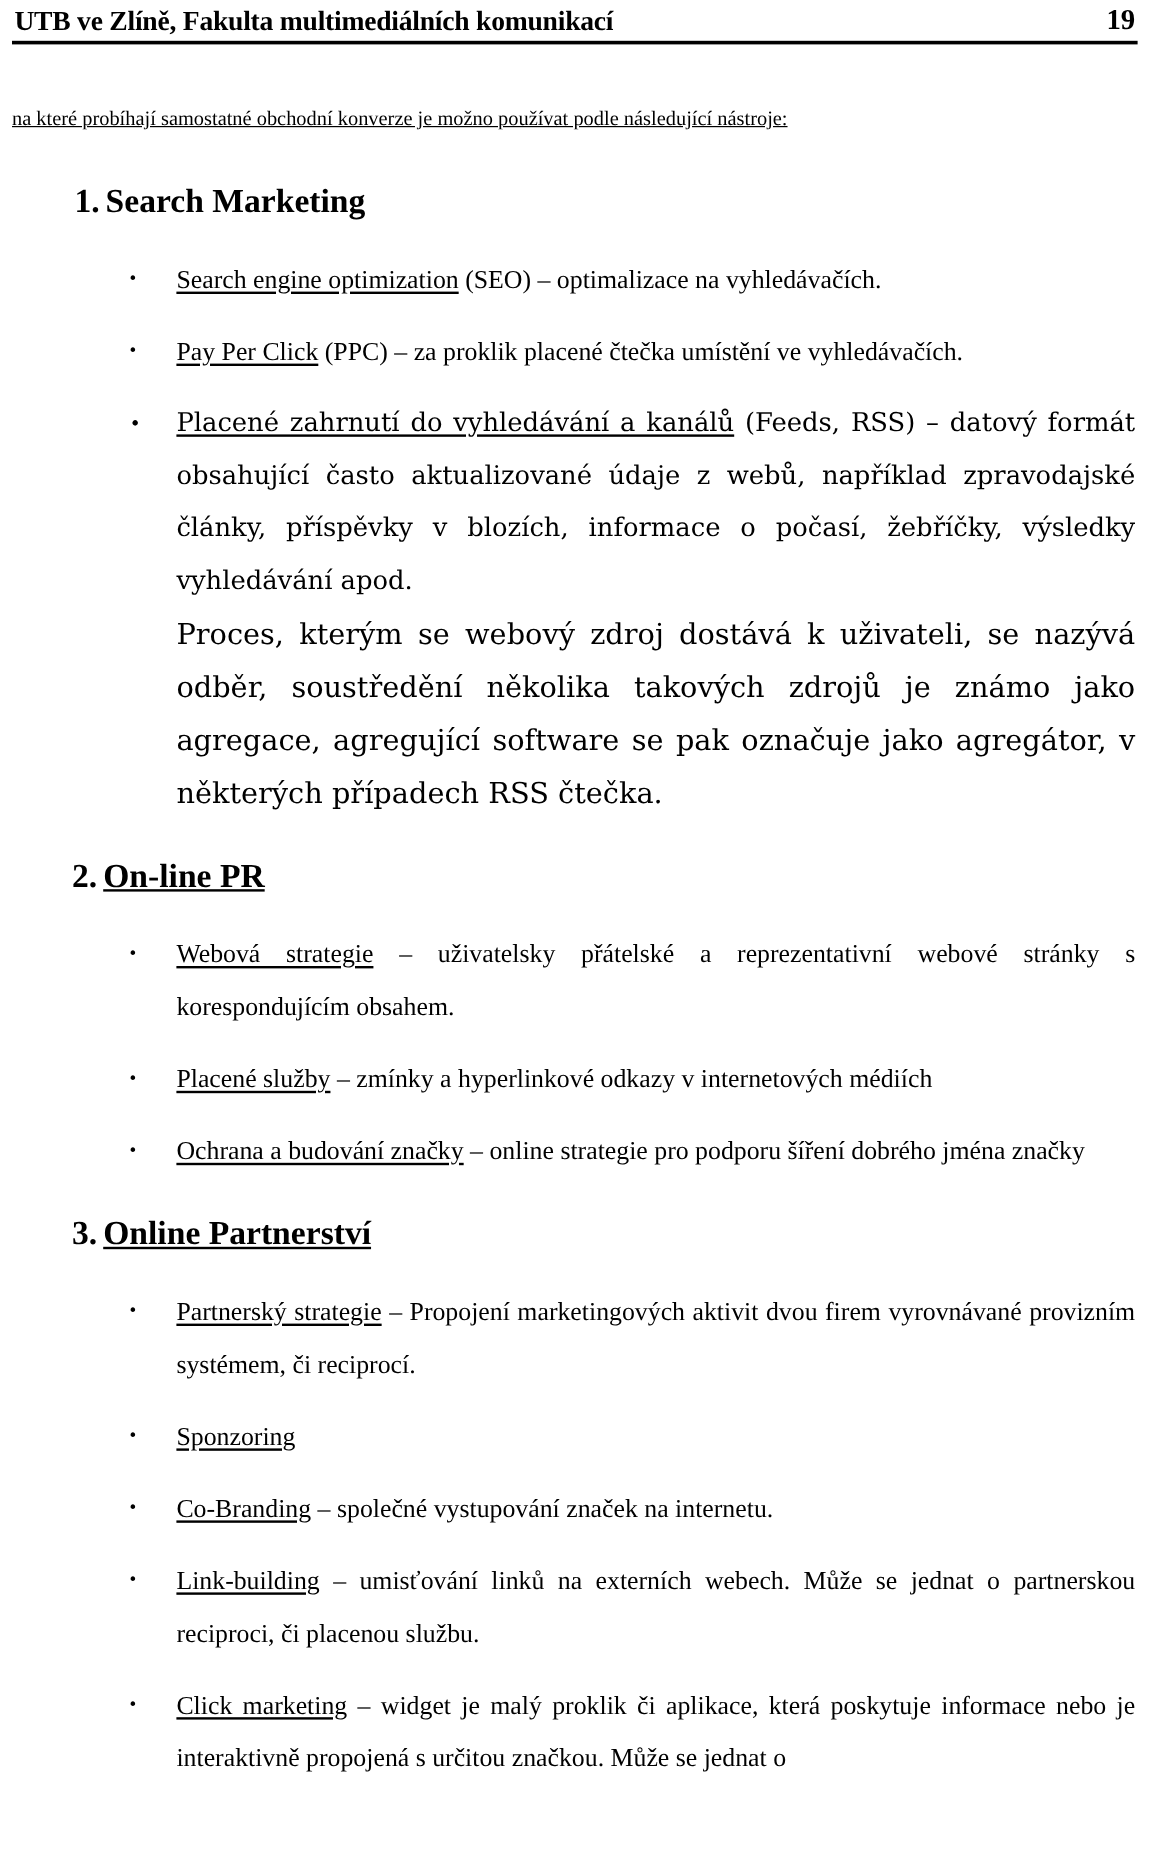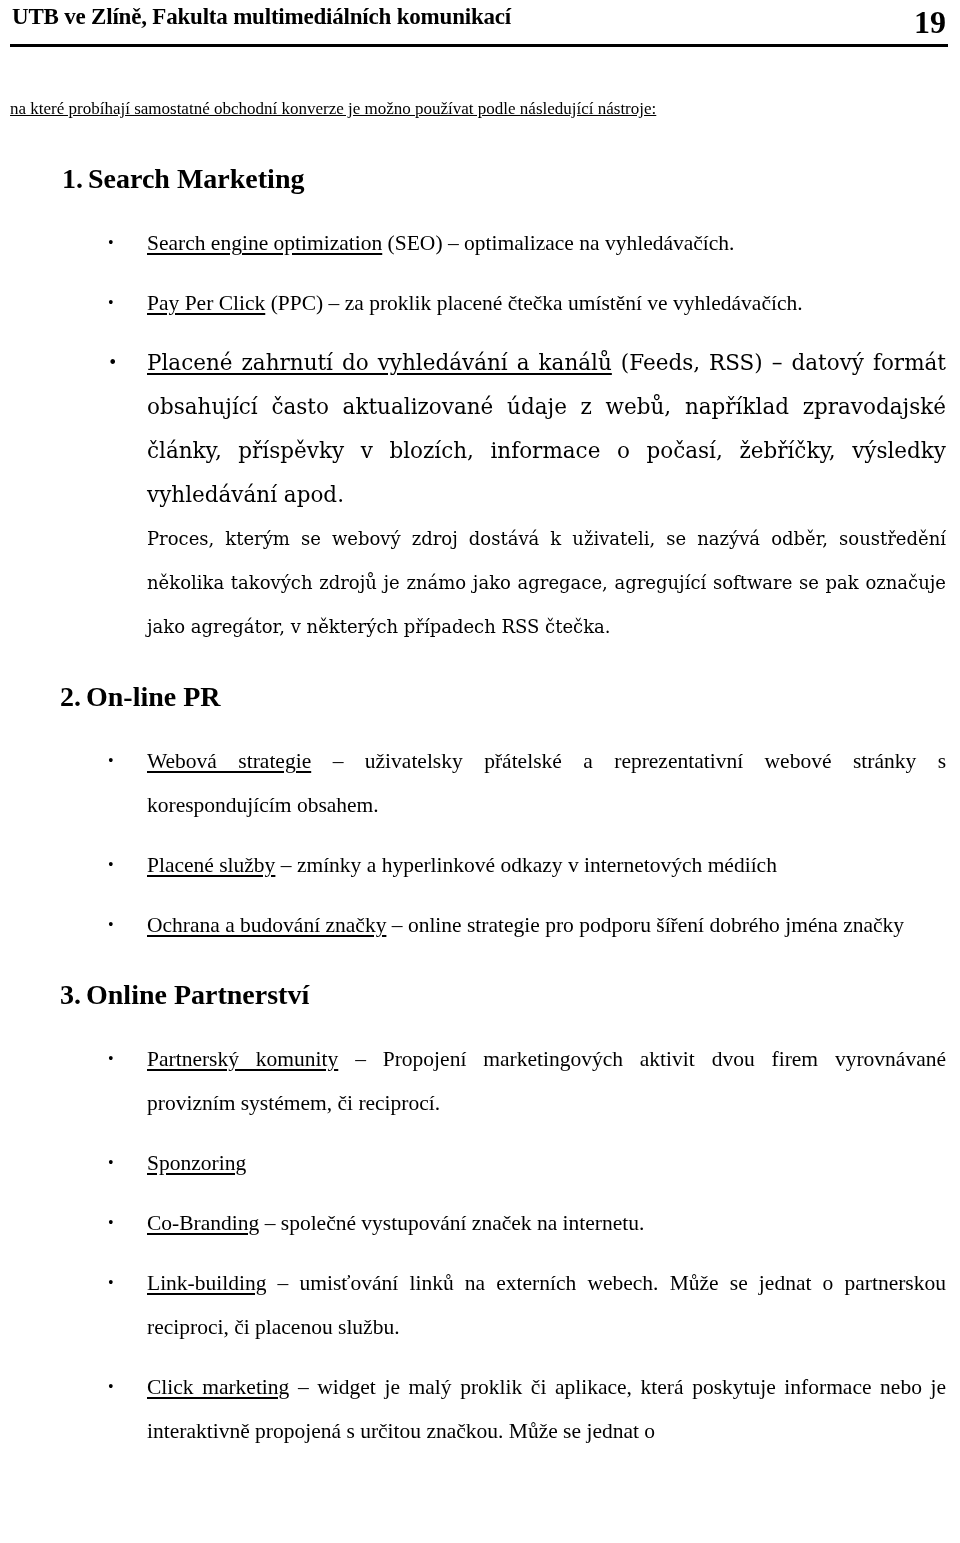--- a/index.html
+++ b/index.html
@@ -19,34 +19,34 @@
     position: relative;
     width: 960px;
     height: 1543px;
     box-sizing: border-box;
     padding: 0 12px 0 10px;
   }
 
   
   .header {
     display: flex;
-    align-items: flex-start;
+    align-items: center;
     justify-content: space-between;
     padding: 4px 2px 3px 2px;
     border-bottom: 3px solid #000;
   }
   .header-title {
     font-weight: bold;
     font-size: 23px;
     letter-spacing: -0.2px;
     white-space: nowrap;
   }
   .header-page {
     font-weight: bold;
-    font-size: 32px;
+    font-size: 24px;
   }
 
   
   .intro {
     margin-top: 40px;
     font-size: 17px;
     line-height: 44px;
     text-align: justify;
     text-justify: inter-word;
     padding-right: 2px;
@@ -58,20 +58,21 @@
     font-size: 28px;
     margin-top: 32px;
     padding-left: 52px;
   }
   .section-title .num {
     display: inline-block;
     min-width: 26px;
   }
   .section-title.tight {
     padding-left: 50px;
+    text-decoration: underline;
   }
 
   ul.bullets {
     list-style: none;
     margin: 0;
     padding: 0;
   }
   ul.bullets li {
     position: relative;
     padding-left: 137px;
@@ -101,21 +102,21 @@
     margin-top: 0;
     font-size: 21.5px;
     line-height: 44px;
     text-align: justify;
     text-justify: inter-word;
   }
 
   
   li.alt-face, li.alt-face .sub-para {
     font-family: "DejaVu Serif", "Liberation Serif", serif;
-    font-size: 18px;
+    font-size: 24px;
   }
 
   .nojust { text-align: left; }
 </style>
 </head>
 <body>
 
 <div class="page">
 
   <div class="header">
@@ -157,21 +158,21 @@
       <span class="term">Ochrana a budování značky</span><span> – online strategie pro podporu šíření dobrého jména značky</span>
     </li>
   </ul>
 
   <div class="section-title tight">
     <span class="num">3.</span><span>Online Partnerství</span>
   </div>
 
   <ul class="bullets">
     <li class="first-item">
-      <span class="term">Partnerský komunity</span><span> – Propojení marketingových aktivit dvou firem vyrovnávané provizním systémem, či reciprocí.</span>
+      <span class="term">Partnerský strategie</span><span> – Propojení marketingových aktivit dvou firem vyrovnávané provizním systémem, či reciprocí.</span>
     </li>
     <li class="nojust">
       <span class="term">Sponzoring</span><span></span>
     </li>
     <li class="nojust">
       <span class="term">Co-Branding</span><span> – společné vystupování značek na internetu.</span>
     </li>
     <li>
       <span class="term">Link-building</span><span> – umisťování linků na externích webech. Může se jednat o partnerskou reciproci, či placenou službu.</span>
     </li>

